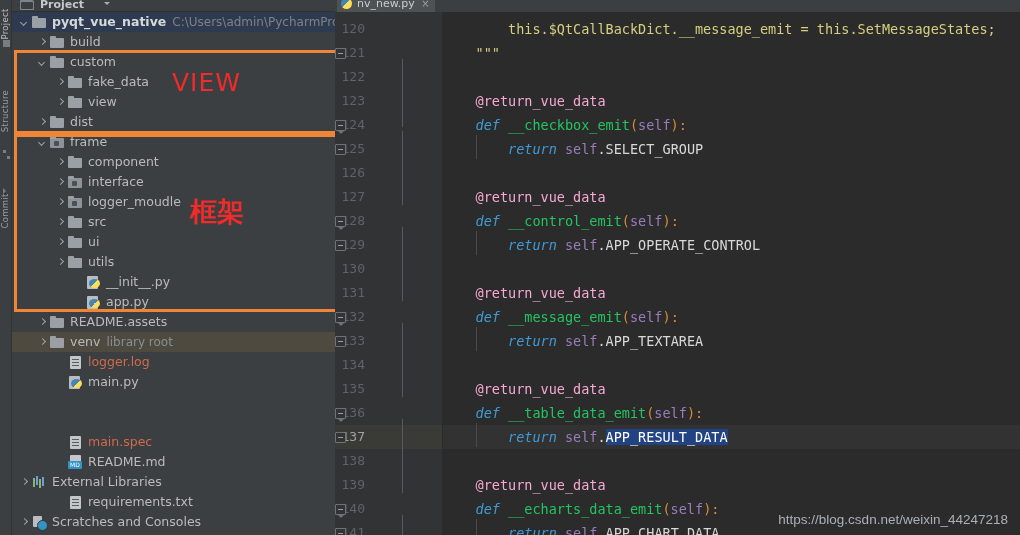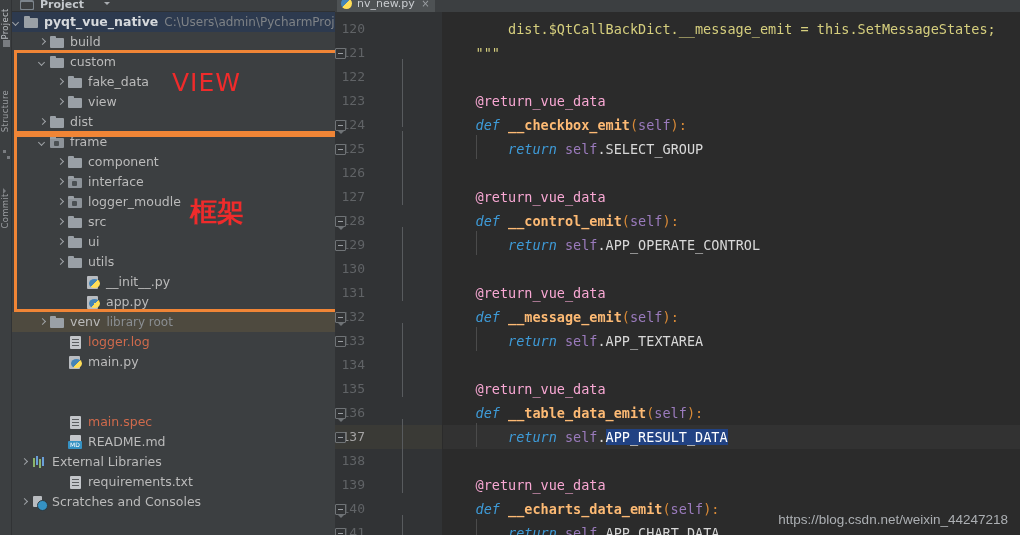--- a/index.html
+++ b/index.html
@@ -265,21 +265,21 @@
     position:absolute; left:0; height:24px; line-height:24px;
     white-space:pre;
   }
   .cline.hl { background:#323232; width:577px; }
   .hlrow-gutter { position:absolute; left:0; width:108px; height:24px; background:#3a3a36; }
   .indentguide {
     position:absolute; width:1px; background:#4b4b4b;
   }
   .t-decog  { color:#f9a8d4; }
   .t-kw     { color:#3e9bd8; font-style:italic; }
-  .t-fn     { color:#fdba74;font-weight:bold; }
+  .t-fn     { color:#22c55e; }
   .t-self   { color:#9b7bbd; }
   .t-punc   { color:#d98a37; }
   .t-plain  { color:#d8d8d8; }
   .t-str    { color:#d6cf7e; }
   .t-const  { color:#d8d8d8; }
   .t-sel    { background:#214283; color:#ffffff; }
 
   
   .watermark {
     position:absolute; right:12px; bottom:8px;
@@ -310,21 +310,21 @@
     <div class="tb-icons">
       <span class="tb-ic">⌹</span>
       <span class="tb-ic">≡</span>
       <span class="tb-ic">↑</span>
       <span class="tb-ic">↓</span>
     </div>
     <div class="tb-sep"></div>
   </div>
 
   <div class="tree" id="tree">
-      <div class="row selected" style="">
+      <div class="row selected" style="padding-left: 8px;">
         <span class="arrow down"></span>
         <span class="ico folder"></span>
         <span class="label bold">pyqt_vue_native</span>
         <span class="hint">C:\Users\admin\PycharmProject</span>
       </div>
       <div class="row" style="padding-left: 26px;">
         <span class="arrow right"></span>
         <span class="ico folder"></span>
         <span class="label">build</span>
       </div>
@@ -391,20 +391,25 @@
       </div>
       <div class="row" style="padding-left: 62px;">
         <span class="arrow "></span>
         <span class="ico py"></span>
         <span class="label">__init__.py</span>
       </div>
       <div class="row" style="padding-left: 62px;">
         <span class="arrow "></span>
         <span class="ico py"></span>
         <span class="label">app.py</span>
+      </div>
+      <div class="row" style="padding-left: 26px;">
+        <span class="arrow right"></span>
+        <span class="ico folder"></span>
+        <span class="label">README.assets</span>
       </div>
       <div class="row libroot" style="padding-left: 26px;">
         <span class="arrow right"></span>
         <span class="ico folder"></span>
         <span class="label">venv</span>
         <span class="hint dim">library root</span>
       </div>
       <div class="row" style="padding-left: 44px;">
         <span class="arrow "></span>
         <span class="ico txt"></span>
@@ -492,21 +497,21 @@
         <div class="foldbox" style="top: 516px;"></div>
         <div class="foldline" style="top: 47px; height: 68px;"></div>
         <div class="foldline" style="top: 119px; height: 74px;"></div>
         <div class="foldline" style="top: 215px; height: 74px;"></div>
         <div class="foldline" style="top: 311px; height: 74px;"></div>
         <div class="foldline" style="top: 407px; height: 74px;"></div>
         <div class="foldline" style="top: 503px; height: 48px;"></div>
       </div>
     <div class="gutter-right-edge"></div>
     <div class="codearea" id="codearea">
-        <div class="cline" style="top: 5px;"><span class="t-str">        dist.$QtCallBackDict.__message_emit = this.SetMessageStates;</span></div>
+        <div class="cline" style="top: 5px;"><span class="t-str">        this.$QtCallBackDict.__message_emit = this.SetMessageStates;</span></div>
         <div class="cline" style="top: 29px;"><span class="t-str">    """</span></div>
         <div class="cline" style="top: 53px;"></div>
         <div class="cline" style="top: 77px;"><span class="t-decog">    @return_vue_data</span></div>
         <div class="cline" style="top: 101px;"><span class="t-plain">    </span><span class="t-kw">def</span><span class="t-fn"> __checkbox_emit</span><span class="t-punc">(</span><span class="t-self">self</span><span class="t-punc">)</span><span class="t-punc">:</span></div>
         <div class="cline" style="top: 125px;"><span class="t-plain">        </span><span class="t-kw">return</span><span class="t-plain"> </span><span class="t-self">self</span><span class="t-plain">.</span><span class="t-const">SELECT_GROUP</span></div>
         <div class="cline" style="top: 149px;"></div>
         <div class="cline" style="top: 173px;"><span class="t-decog">    @return_vue_data</span></div>
         <div class="cline" style="top: 197px;"><span class="t-plain">    </span><span class="t-kw">def</span><span class="t-fn"> __control_emit</span><span class="t-punc">(</span><span class="t-self">self</span><span class="t-punc">)</span><span class="t-punc">:</span></div>
         <div class="cline" style="top: 221px;"><span class="t-plain">        </span><span class="t-kw">return</span><span class="t-plain"> </span><span class="t-self">self</span><span class="t-plain">.</span><span class="t-const">APP_OPERATE_CONTROL</span></div>
         <div class="cline" style="top: 245px;"></div>

